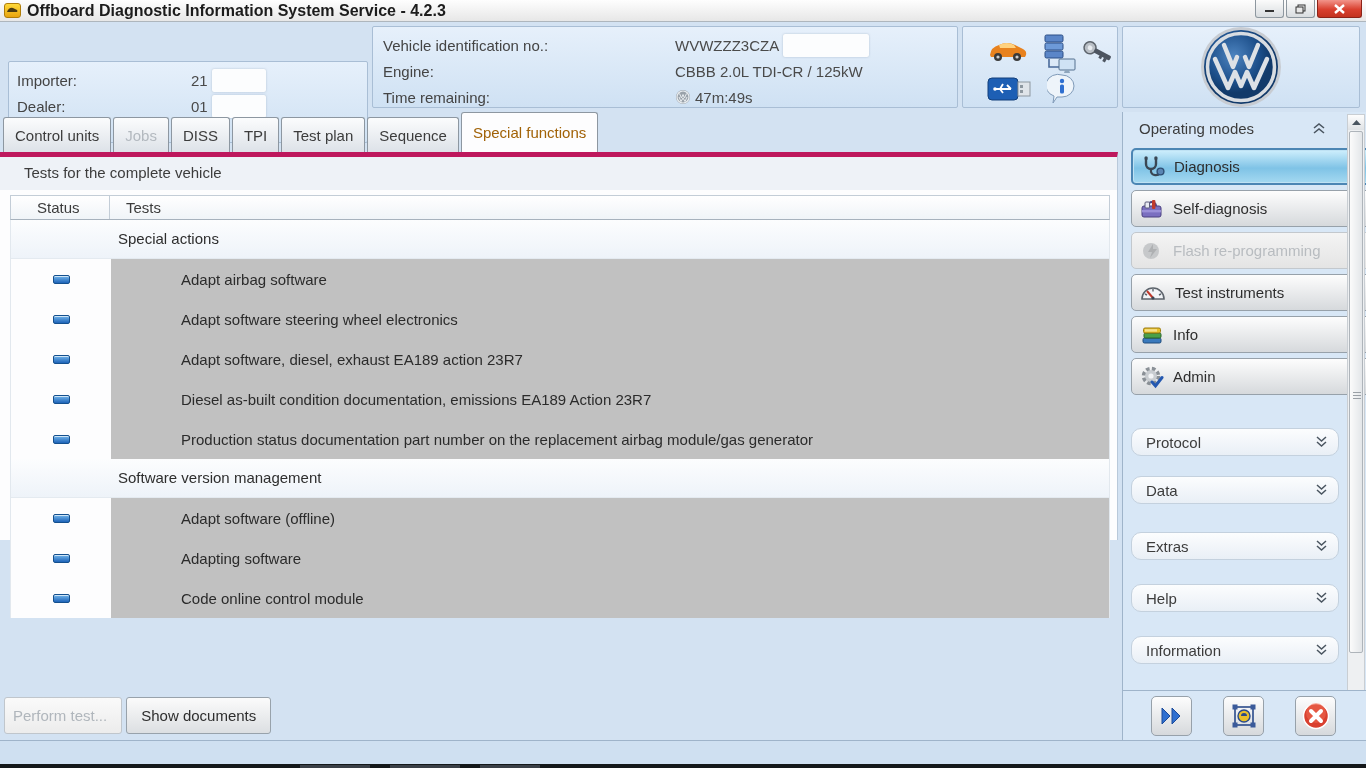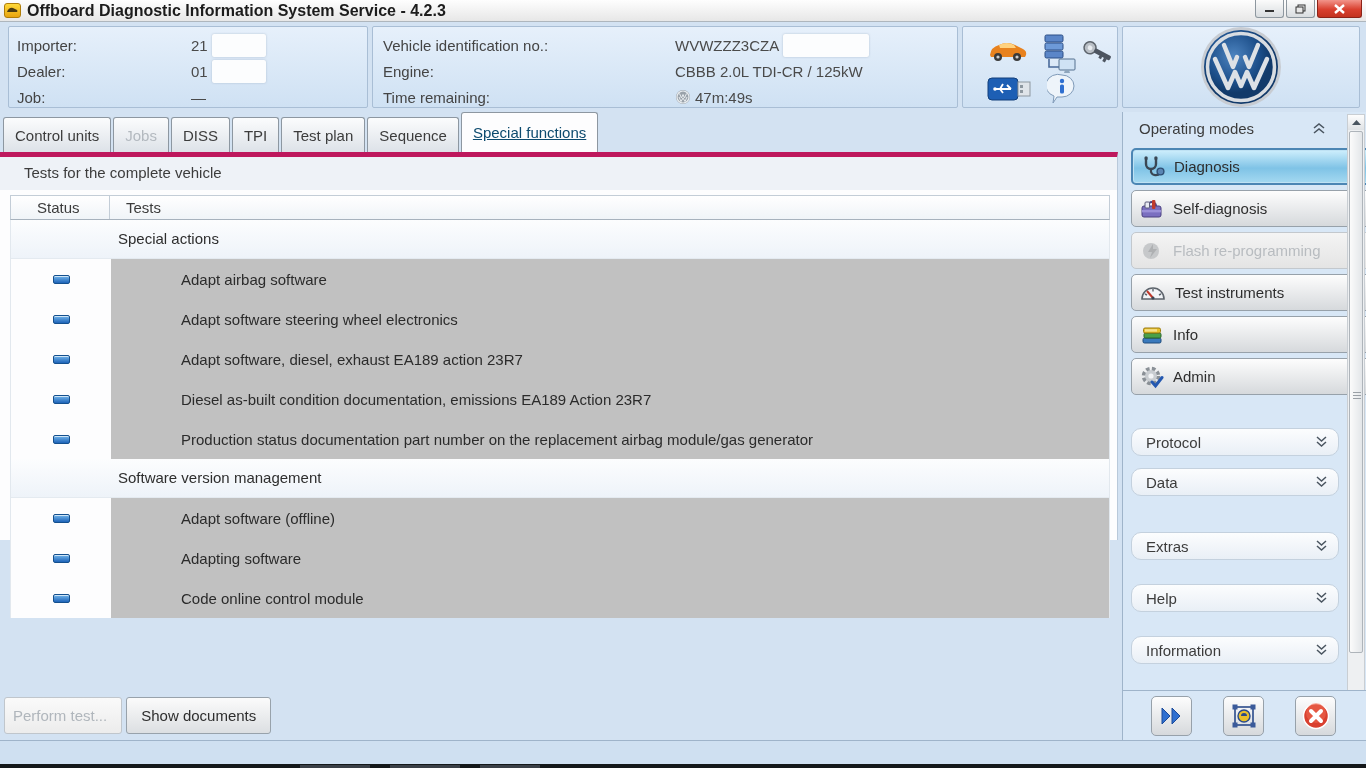--- a/index.html
+++ b/index.html
@@ -17,41 +17,41 @@
   .titlebar .title { font-size:16px; font-weight:bold; color:#1c1c1c; }
   .winctrl { position:absolute; top:0; right:4px; display:flex; }
   .wbtn { width:29px; height:18px; border:1px solid #8d979f; border-top:none;
     background:linear-gradient(#fbfbfb,#d9dde0); border-radius:0 0 3px 3px;
     margin-left:2px; display:flex; align-items:center; justify-content:center; }
   .wbtn.close { width:45px; background:linear-gradient(#f2948a,#d9402f 55%,#c3321f); border-color:#8c2318; }
 
   
   .panel { position:absolute; top:26px; height:82px;
     background:linear-gradient(#e6f0fb,#cfe1f3); border:1px solid #a9bed5; border-radius:2px; }
-  .p-ids { left:8px; width:360px; padding:5px 0 0 8px; }
+  .p-ids { left:8px; width:360px; padding:5px 0 0 8px;margin-top:35px; }
   .p-veh { left:372px; width:586px; padding:5px 0 0 10px; }
   .p-icons { left:962px; width:156px; }
   .p-logo { left:1122px; width:238px; display:flex; align-items:center; justify-content:center; }
   .inforow { display:flex; align-items:center; height:26px; font-size:15px; color:#444; }
   .p-ids .lbl { width:174px; } .p-veh .lbl { width:292px; }
   .val { display:flex; align-items:center; gap:4px; color:#4a4a4a; }
   .redact { display:inline-block; width:54px; height:23px; background:#fcfdfe;
     border-radius:2px; box-shadow:0 0 2px rgba(120,140,160,.5); }
   .redact.vin { width:86px; }
   .icon-grid { position:absolute; inset:0; }
   .hicon { position:absolute; }
 
   
   .tabbar { position:absolute; left:0; top:112px; width:1118px; height:40px;
     display:flex; align-items:flex-end; padding-left:3px; }
   .tab { height:35px; border:1px solid #8d97a1; border-bottom:none;
     border-radius:3px 3px 0 0; background:linear-gradient(#fbfcfd,#dde2e8);
     font-size:15px; color:#3c3c3c; display:flex; align-items:center;
     padding:0 11px; margin-right:2px; }
-  .tab.active { height:40px; background:#fdfdfe; color:#0c4a6e;text-decoration:underline; }
+  .tab.active { height:40px; background:#fdfdfe; color:#a16207; }
   .tab.disabled { color:#b3b9bf; }
 
   
   .content { position:absolute; left:0; top:152px; width:1118px; height:388px;
     background:#fdfdfe; border-top:5px solid #be185d; border-right:1px solid #b9c9da; }
   .caption { height:33px; line-height:32px; padding-left:24px; font-size:15px;
     color:#3c3c3c; background:#eef2f7; }
   .table { position:absolute; left:10px; top:38px; width:1100px; }
   .thead { display:flex; height:25px; background:linear-gradient(#ffffff,#f0f4f8);
     border:1px solid #c3cdd7; border-bottom:1px solid #a7b2bd; font-size:15px; color:#3c3c3c; }
@@ -403,21 +403,21 @@
       </svg>
       <span>Admin</span>
     </div>
 
     <div class="sect" style="top:316px">
       <span>Protocol</span>
       <svg width="13" height="12" viewBox="0 0 13 12">
           <path d="M2 1 L6.5 5 L11 1 M2 6 L6.5 10 L11 6" stroke="#4a5560" stroke-width="1.5" fill="none"></path>
         </svg>
     </div>
-    <div class="sect" style="top:356px">
+    <div class="sect" style="top:364px">
       <span>Data</span>
       <svg width="13" height="12" viewBox="0 0 13 12">
           <path d="M2 1 L6.5 5 L11 1 M2 6 L6.5 10 L11 6" stroke="#4a5560" stroke-width="1.5" fill="none"></path>
         </svg>
     </div>
     <div class="sect" style="top:420px">
       <span>Extras</span>
       <svg width="13" height="12" viewBox="0 0 13 12">
           <path d="M2 1 L6.5 5 L11 1 M2 6 L6.5 10 L11 6" stroke="#4a5560" stroke-width="1.5" fill="none"></path>
         </svg>

